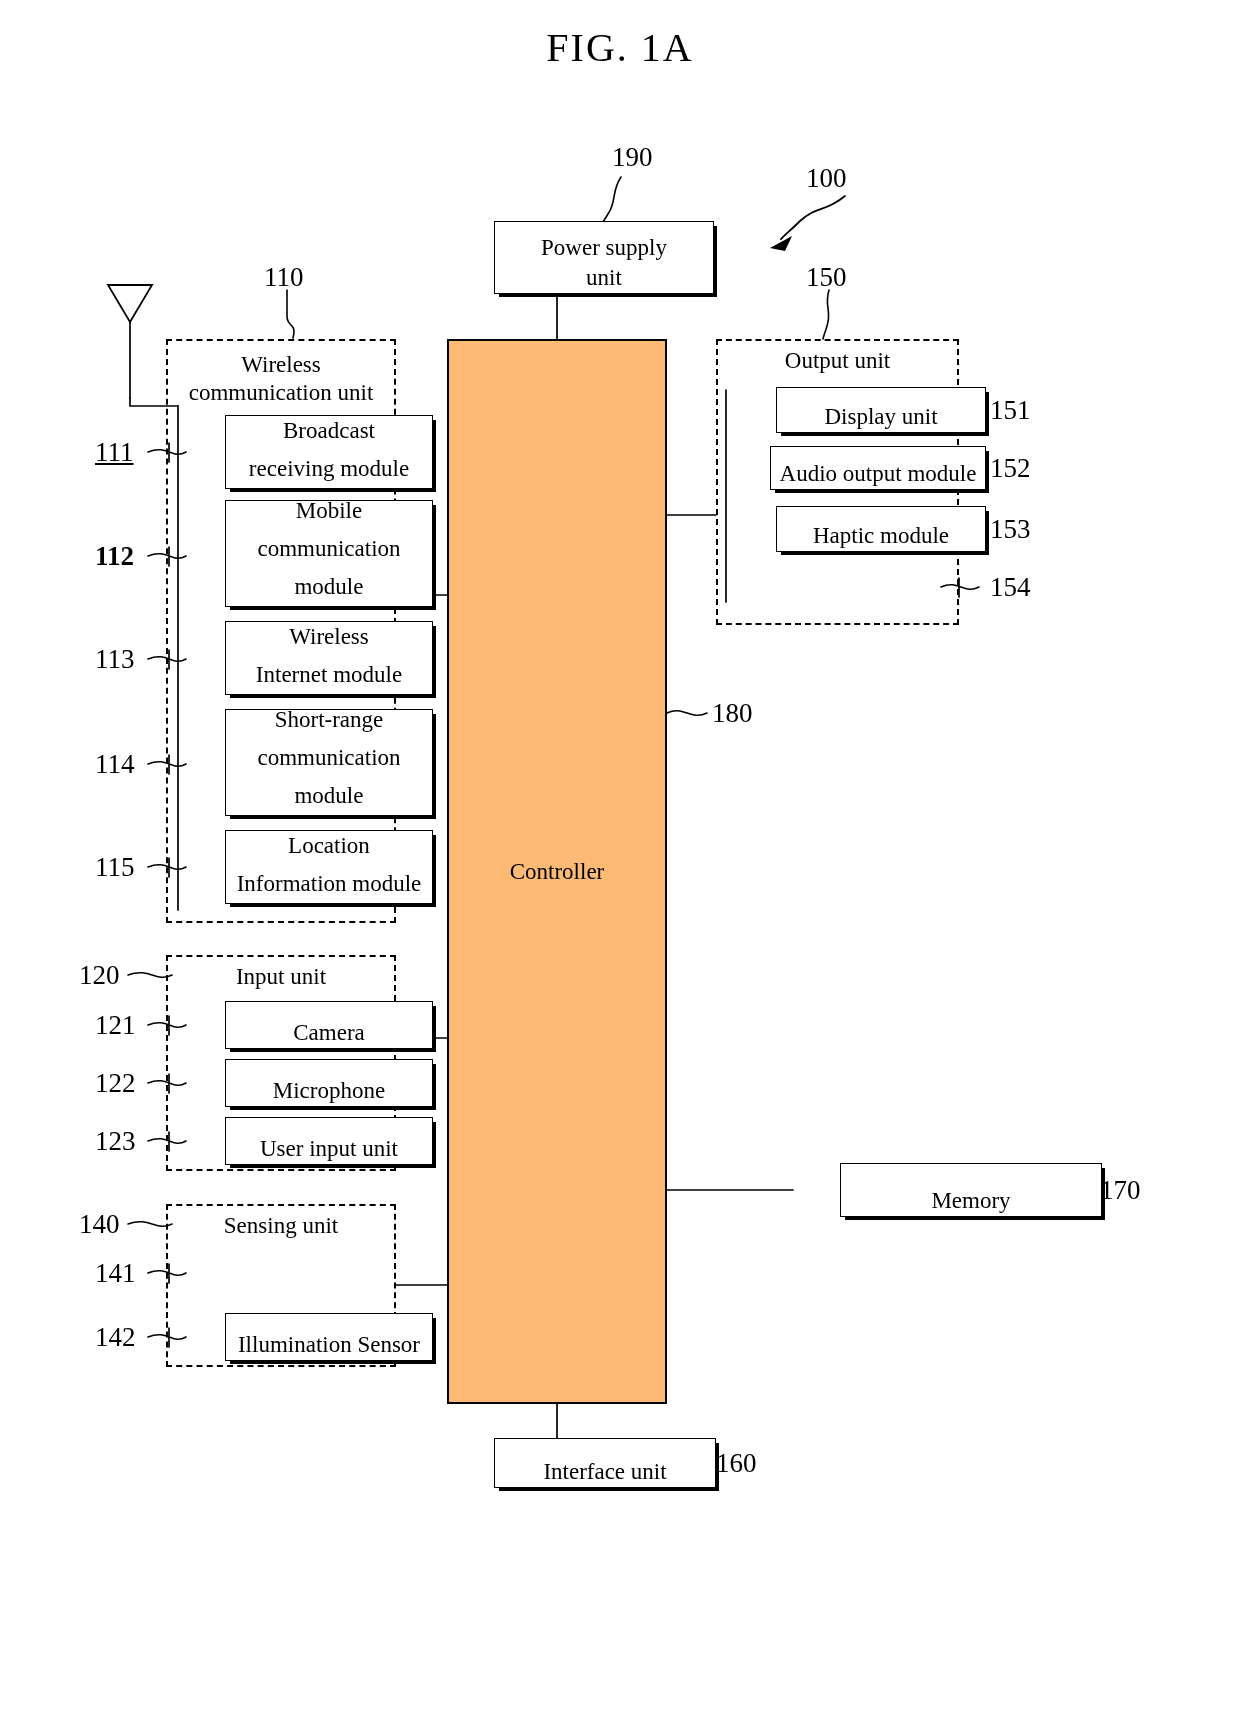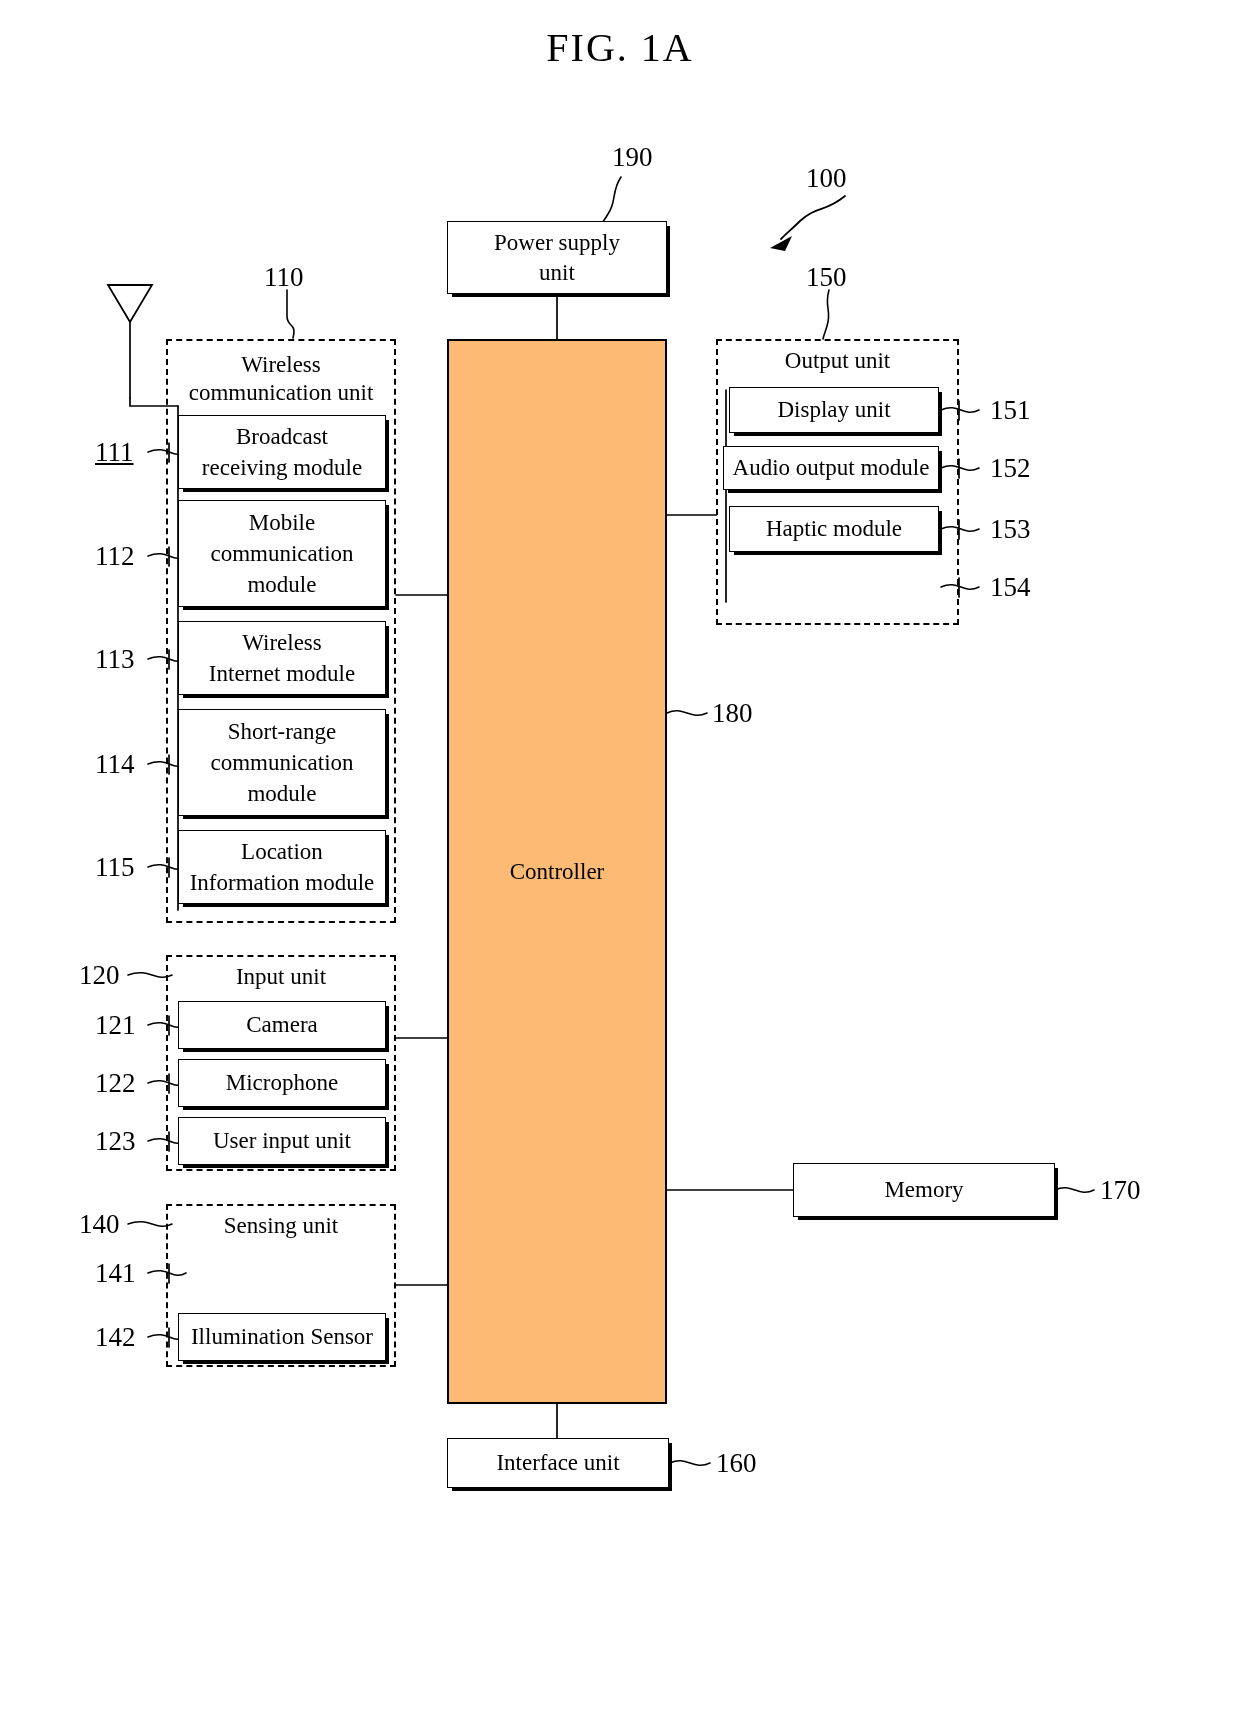--- a/index.html
+++ b/index.html
@@ -58,28 +58,29 @@
   }
 
   
   .mod {
     position: absolute;
     border: 1.5px solid #000000;
     box-sizing: border-box;
     background: #ffffff;
     box-shadow: 4px 4px 0 -1px #000000;
     display: flex;
-    align-items: center;
+    align-items: flex-end;
     justify-content: center;
     text-align: center;
     font-size: 23px;
     line-height: 30px;
     padding: 0 8px;
-  }
-  .mod.tall { line-height: 31px; }
+    margin-left: 47px;
+  }
+  .mod.tall { line-height: 38px; }
 
   
   .controller {
     position: absolute;
     border: 2px solid #000000;
     box-sizing: border-box;
     background: #fdba74;
     display: flex;
     align-items: center;
     justify-content: center;
@@ -173,21 +174,21 @@
       <path d="M667 713 C684 705 690 721 707 713" stroke-width="1.6"></path>
 
       <path d="M1055 1190 C1072 1182 1078 1198 1094 1190" stroke-width="1.6"></path>
 
       <path d="M670 1463 C687 1455 693 1471 710 1463" stroke-width="1.6"></path>
     </g>
   </svg>
 
   <div class="ref" style="left:264px;  top:262px;">110</div>
   <div class="ref" style="left:95px;   top:437px;text-decoration:underline;">111</div>
-  <div class="ref" style="left:95px;   top:541px;">112</div>
+  <div class="ref" style="left:95px;   top:541px;font-weight:bold;">112</div>
   <div class="ref" style="left:95px;   top:644px;">113</div>
   <div class="ref" style="left:95px;   top:749px;">114</div>
   <div class="ref" style="left:95px;   top:852px;">115</div>
 
   <div class="ref" style="left:79px;   top:960px;">120</div>
   <div class="ref" style="left:95px;   top:1010px;">121</div>
   <div class="ref" style="left:95px;   top:1068px;">122</div>
   <div class="ref" style="left:95px;   top:1126px;">123</div>
 
   <div class="ref" style="left:79px;   top:1209px;">140</div>

